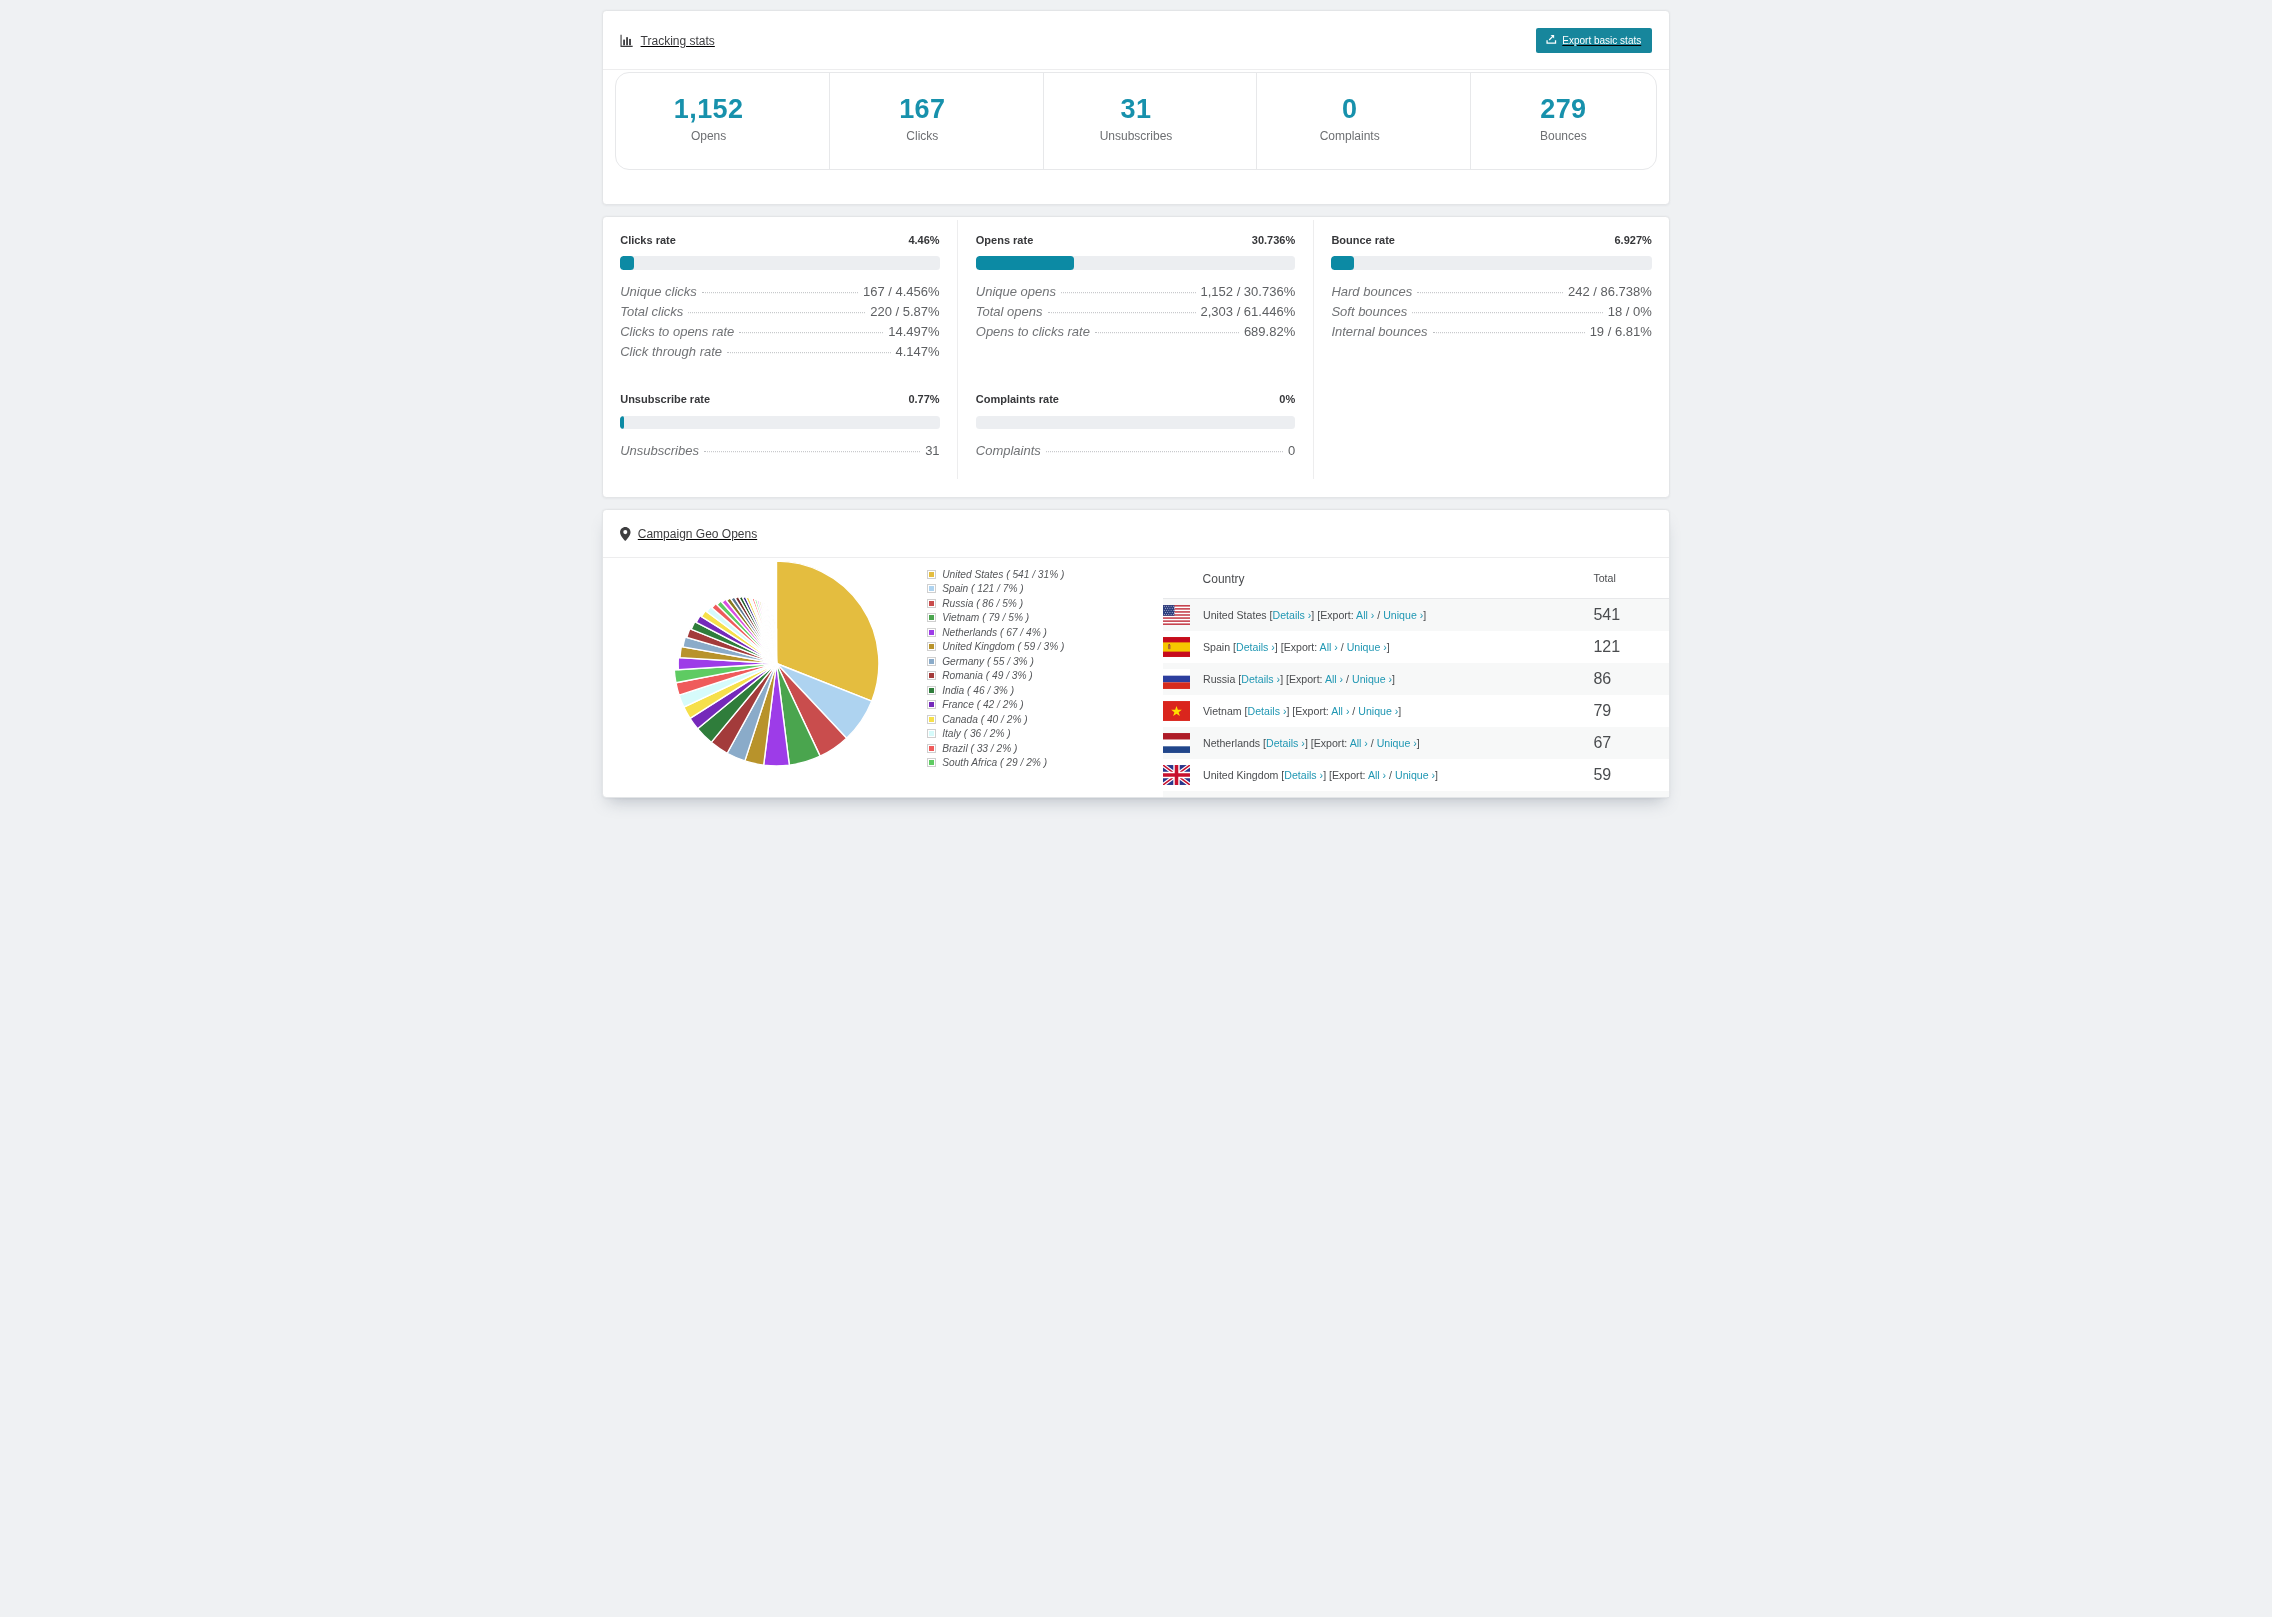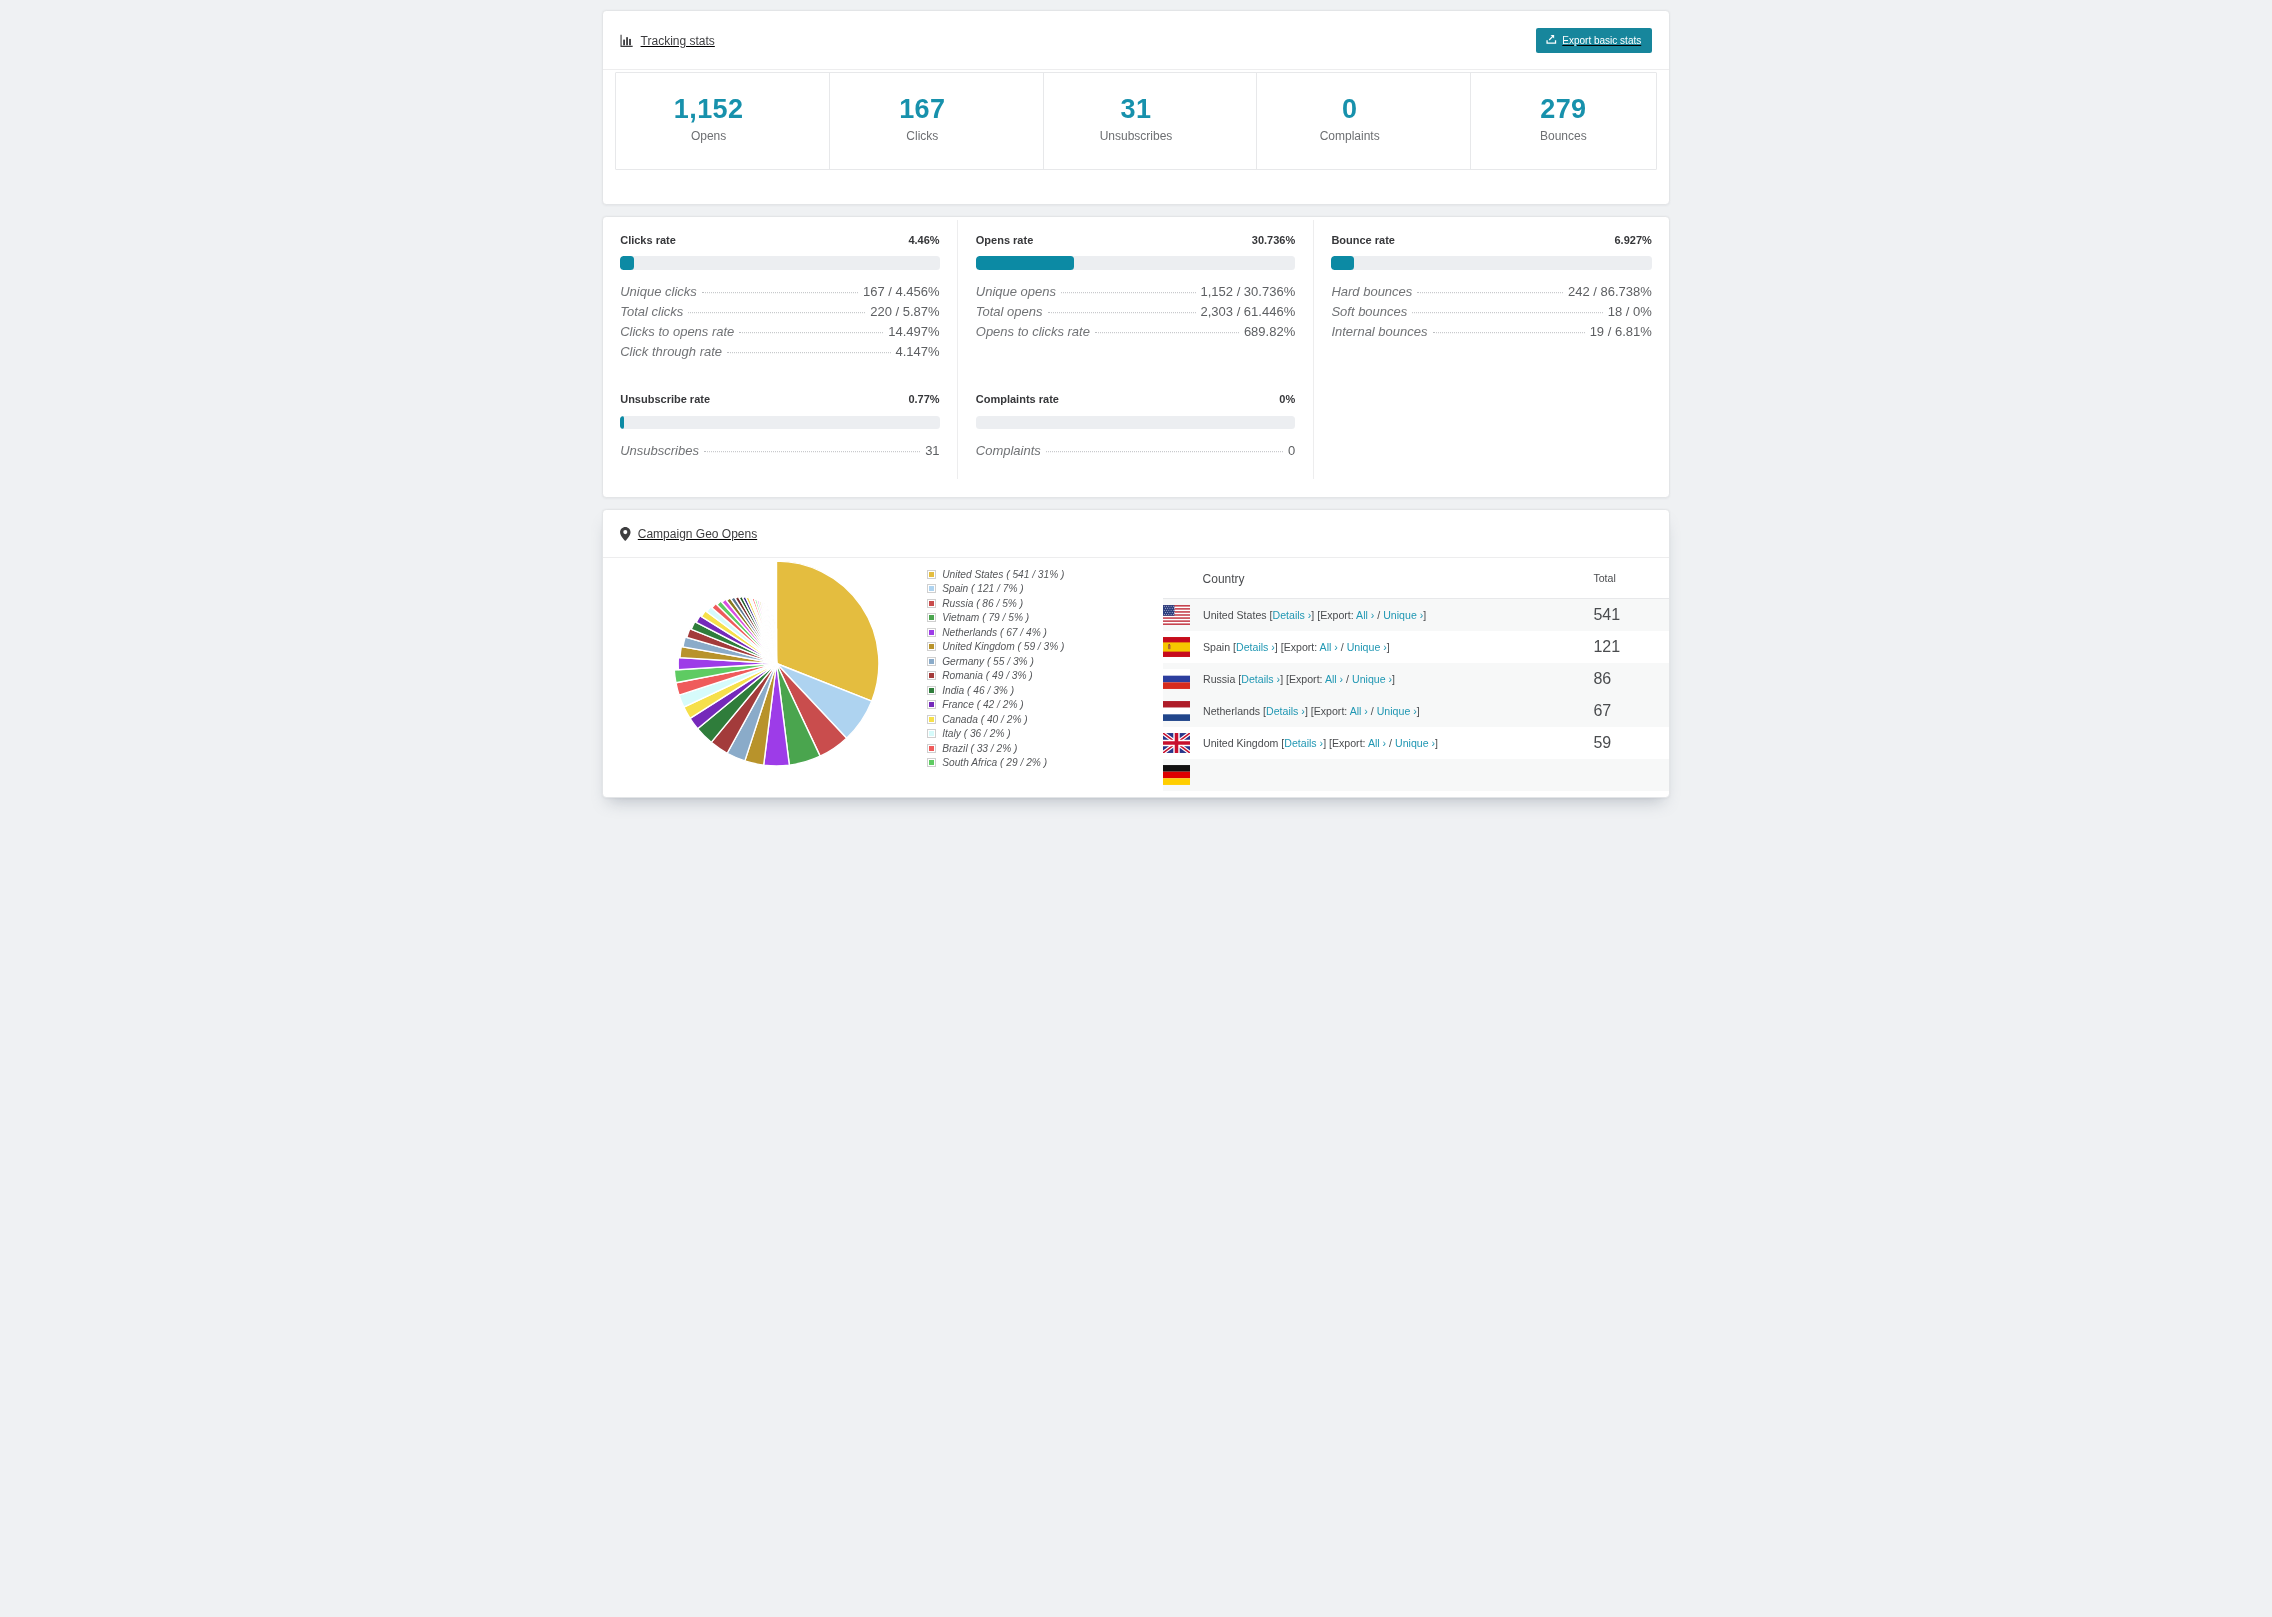--- a/index.html
+++ b/index.html
@@ -8,21 +8,21 @@
   .card { background:#fff; border:0.7px solid #e3e5e7; border-radius:4.2px;
           box-shadow:0 0.7px 2.1px rgba(60,70,80,.06); margin-bottom:11.3px; }
   .card-header { display:flex; align-items:center; justify-content:space-between;
                  padding:17px 17.6px 15.5px; border-bottom:0.7px solid #ededee;text-decoration:underline; }
   .card-title { display:flex; align-items:center; gap:7px; font-size:12px; color:#3e3e40; }
   .card-title svg { display:block; }
   .btn-teal { display:inline-flex; align-items:center; gap:5.6px; background:#17869c; color:#fff;
               border:none; border-radius:2.1px; padding:6.4px 10.6px; font-size:10px; cursor:pointer;
               font-family:"Liberation Sans",sans-serif; }
   
-  .stats-row { display:flex; margin:2.1px 12.7px 34px; border:0.7px solid #e7e8ea; border-radius:1px;gap:28px; }
+  .stats-row { display:flex; margin:2.1px 12.7px 34px; border:0.7px solid #e7e8ea; border-radius:14px;gap:28px; }
   .stat-box { flex:1; text-align:center; padding:21px 0 25.4px; border-left:0.7px solid #e7e8ea; }
   .stat-box:first-child { border-left:none; }
   .stat-value { font-size:27px; font-weight:bold; color:#1791ac; letter-spacing:0.4px; }
   .stat-label { font-size:12px; color:#6d6f72; margin-top:4.2px; }
   
   .rates-grid { display:grid; grid-template-columns:1fr 1fr 1fr; padding:2.8px 0 18.4px; }
   .rate-cell { padding:14px 17.6px 15.5px; }
   .rate-cell.rb { border-right:0.7px solid #ededee; }
   .rate-head { display:flex; justify-content:space-between; align-items:baseline; }
   .rate-title { font-size:11px; font-weight:bold; color:#36373a; }
@@ -422,20 +422,30 @@
               <span class="flag">
                 <svg width="27" height="20" viewBox="0 0 38 28">
                   <rect width="38" height="9.33" fill="#fff"></rect>
                   <rect y="9.33" width="38" height="9.33" fill="#2C3E9E"></rect>
                   <rect y="18.66" width="38" height="9.34" fill="#D52B1E"></rect>
                 </svg>
               </span>
               <span class="gt-country"><span>Russia</span> <span>[</span><span class="tlink">Details ›</span><span>] [Export: </span><span class="tlink">All ›</span><span> / </span><span class="tlink">Unique ›</span><span>]</span></span>
               <span class="gt-total">86</span>
             </div>
+            <div class="gt-row">
+              <span class="flag">
+                <svg width="27" height="20" viewBox="0 0 38 28">
+                  <rect width="38" height="28" fill="#DA251D"></rect>
+                  <path d="M19 7l1.9 5.3 5.6.1-4.5 3.4 1.7 5.4L19 17.9l-4.7 3.3 1.7-5.4-4.5-3.4 5.6-.1z" fill="#FFDE00"></path>
+                </svg>
+              </span>
+              <span class="gt-country"><span>Vietnam</span> <span>[</span><span class="tlink">Details ›</span><span>] [Export: </span><span class="tlink">All ›</span><span> / </span><span class="tlink">Unique ›</span><span>]</span></span>
+              <span class="gt-total">79</span>
+            </div>
             <div class="gt-row odd">
               <span class="flag">
                 <svg width="27" height="20" viewBox="0 0 38 28">
                   <rect width="38" height="9.33" fill="#AE1C28"></rect>
                   <rect y="9.33" width="38" height="9.33" fill="#fff"></rect>
                   <rect y="18.66" width="38" height="9.34" fill="#21468B"></rect>
                 </svg>
               </span>
               <span class="gt-country"><span>Netherlands</span> <span>[</span><span class="tlink">Details ›</span><span>] [Export: </span><span class="tlink">All ›</span><span> / </span><span class="tlink">Unique ›</span><span>]</span></span>
               <span class="gt-total">67</span>

